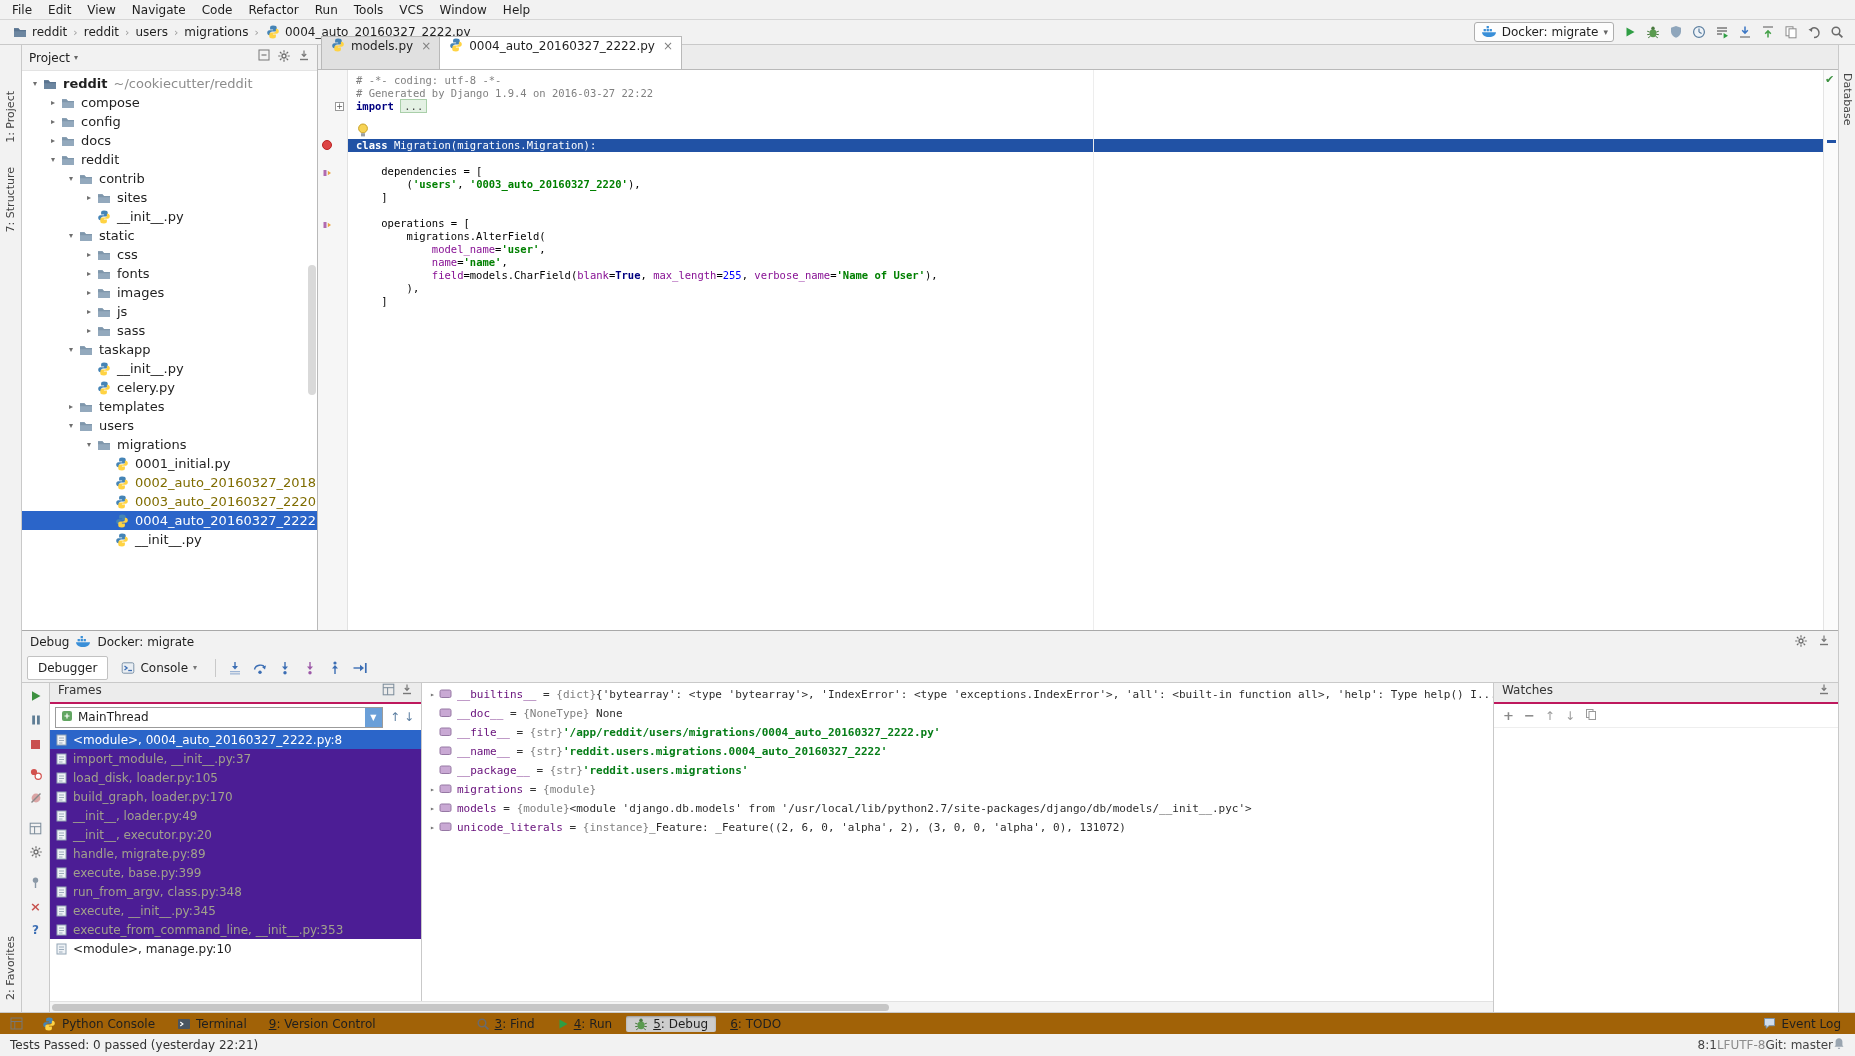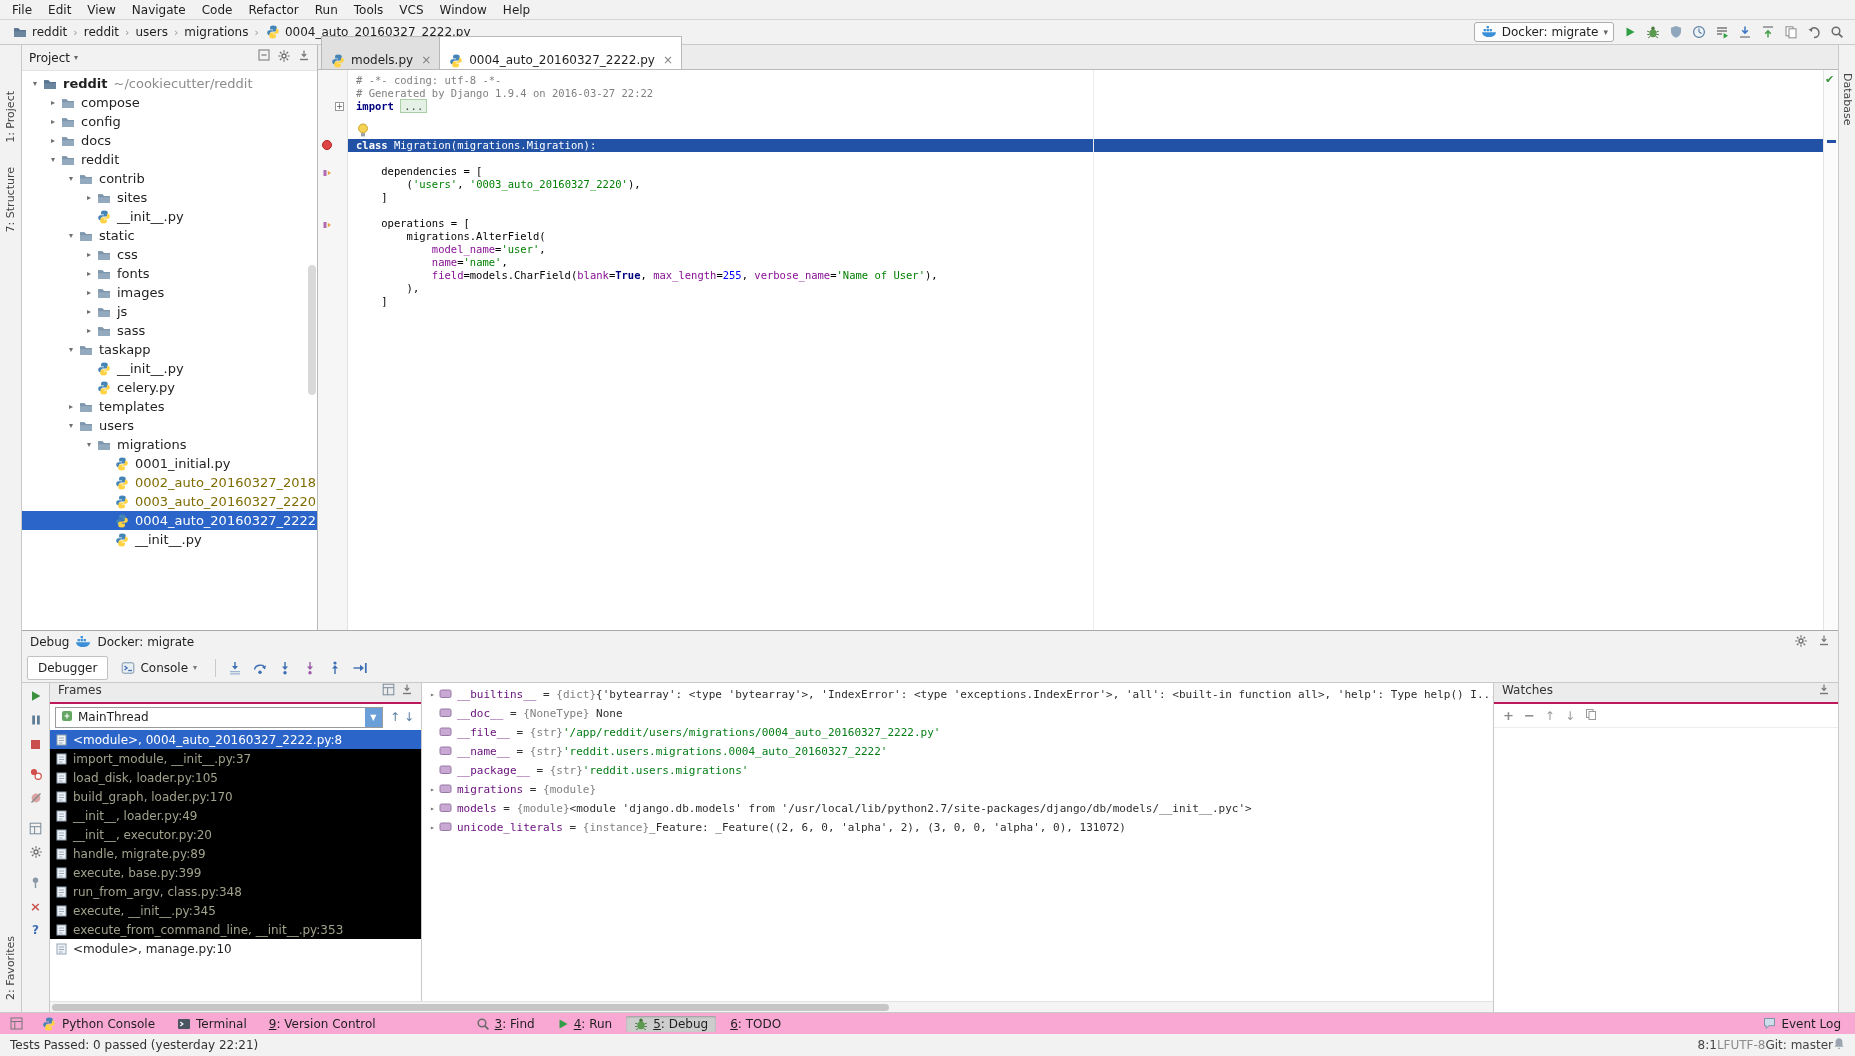--- a/index.html
+++ b/index.html
@@ -39,36 +39,36 @@
   .tree-row.selected{background:#2b65c9;color:#fff}
   .chev{width:14px;flex:none;text-align:center;color:#6e6e6e;font-size:8px}
   .t-icon{width:16px;height:16px;margin-right:5px;flex:none;display:inline-flex;align-items:center;justify-content:center}
   .t-label.bold{font-weight:bold}
   .t-label.unversioned{color:#7f6c00}
   .t-hint{color:#8c8c8c;margin-left:6px}
   .tree-scroll{position:absolute;right:1px;top:220px;width:8px;height:130px;background:#d9d9d9;border-radius:4px}
   
   .editor{flex:1;display:flex;flex-direction:column;min-width:0;background:#fff}
   .tabs{height:25px;flex:none;background:#ececec;display:flex;align-items:flex-end;border-bottom:1px solid #b9b9b9;padding-left:3px}
-  .tab{display:flex;align-items:flex-start;gap:5px;height:24px;padding:16px 8px;border:1px solid #b9b9b9;border-bottom:none;margin-right:-1px;background:#e0e0e0;font-size:12px;white-space:nowrap}
+  .tab{display:flex;align-items:flex-end;gap:5px;height:24px;padding:16px 8px;border:1px solid #b9b9b9;border-bottom:none;margin-right:-1px;background:#e0e0e0;font-size:12px;white-space:nowrap}
   .tab.active{background:#fff}
   .tab-close{color:#808080;font-size:12px;margin-left:3px}
   .editor-body{flex:1;display:flex;min-height:0;position:relative}
   .gutter{width:30px;flex:none;background:#f6f6f6;border-right:1px solid #e2e2e2;position:relative}
   .marker{position:absolute}
   .bp{width:10px;height:10px;border-radius:50%;background:#d44;border:1px solid #b22}
   .fold-plus{width:9px;height:9px;border:1px solid #999;background:#fff;color:#555;font-size:8px;line-height:7px;text-align:center}
   .code{flex:1;position:relative;overflow:hidden;font-family:"DejaVu Sans Mono","Liberation Mono",monospace;font-size:10.5px;line-height:13px;white-space:pre;padding-top:4px}
   .code::after{content:"";position:absolute;left:745px;top:0;bottom:0;border-left:1px solid #ededed}
   .code-line{height:13px;padding-left:8px}
   .code-line.exec{background:#2152a5}
   .code-line.exec span{color:#fff !important}
   .cm{color:#808080;}
   .kw{color:#000080;font-weight:bold}
-  .str{color:#008000;font-weight:normal}
+  .str{color:#008000;font-weight:bold}
   .num{color:#0000ff}
   .ka{color:#871094}
   .pl{color:#000}
   .fold{background:#e4f1e4;border:1px solid #a9cfa9;padding:0 3px;color:#444}
   .bulb{position:absolute;left:9px;top:53px;z-index:3}
   .stripe-col{width:15px;flex:none;background:#fbfbfb;border-left:1px solid #e4e4e4;position:relative}
   .insp-ok{position:absolute;top:3px;left:1px;color:#3d9140;font-size:11px}
   .stripe-mark{position:absolute;left:3px;width:9px;height:3px}
   
   .debug{flex:1;display:flex;flex-direction:column;min-height:0;border-top:1px solid #a9a9a9;background:#f2f2f2}
@@ -86,38 +86,38 @@
   .subpanel-header{height:21px;flex:none;background:#ececec;border-bottom:2px solid #be185d;display:flex;padding:0 8px;font-size:12px;color:#333}
   .subpanel-header .hdr-icons{margin-left:auto;display:flex;gap:6px;color:#888}
   .frames{width:372px;flex:none;border-right:1px solid #c9c9c9;display:flex;flex-direction:column;background:#fff}
   .thread-row{height:26px;flex:none;display:flex;align-items:center;gap:5px;padding:2px 5px;background:#fff}
   .thread-combo{flex:1;display:flex;align-items:center;gap:5px;height:21px;border:1px solid #9b9b9b;background:#fff;padding-left:5px;overflow:hidden}
   .thread-combo .cb-arrow{margin-left:auto;width:17px;height:100%;background:#6a9fd8;color:#fff;display:flex;align-items:center;justify-content:center;font-size:8px}
   .thread-nav{color:#5a7da0;font-size:12px;padding:0 2px}
   .frame-list{flex:1;overflow:hidden;font-size:12px}
   .frame-row{height:19px;display:flex;align-items:center;gap:6px;padding:0 6px;white-space:nowrap}
   .frame-row.selected{background:#2b65c9;color:#fff}
-  .frame-row.library{background:#000000;color:#a1a18c}
+  .frame-row.library{background:#4c1d95;color:#a1a18c}
   .vars{flex:1;display:flex;flex-direction:column;background:#fff;min-width:0}
   .var-list{flex:1;overflow:hidden;padding-top:2px;font-family:"DejaVu Sans Mono","Liberation Mono",monospace;font-size:11px}
   .var-row{height:19px;display:flex;align-items:center;padding:0 4px;white-space:nowrap;overflow:hidden}
   .var-expand{width:13px;flex:none;color:#777;font-size:8px;text-align:center}
   .var-icon{width:14px;flex:none;margin-right:4px}
   .var-name{color:#660e7a}
   .var-eq{color:#333;white-space:pre}
   .var-type{color:#808080}
   .var-value{color:#2d2d2d;white-space:pre}
   .var-value.str{color:#067d17}
   .watches{width:345px;flex:none;border-left:1px solid #c9c9c9;display:flex;flex-direction:column;background:#fff}
   .watch-toolbar{height:24px;flex:none;display:flex;align-items:center;gap:10px;padding:0 9px;color:#999;border-bottom:1px solid #eee}
   .watch-body{flex:1;display:flex;align-items:center;justify-content:center;color:#9a9a9a;font-size:13px}
   .hscroll{position:absolute;left:28px;bottom:0;right:345px;height:11px;background:#f4f4f4;border-top:1px solid #e2e2e2}
   .hscroll-thumb{position:absolute;left:2px;top:2px;height:7px;width:58%;background:#c6c6c6;border-radius:4px}
   
-  .bottombar{height:22px;flex:none;background:#f9a8d4;border-top:1px solid #c9c9c9;display:flex;align-items:center;padding:0 6px;gap:6px;font-size:12px}
+  .bottombar{height:22px;flex:none;background:#a16207;border-top:1px solid #c9c9c9;display:flex;align-items:center;padding:0 6px;gap:6px;font-size:12px}
   .bb-btn{display:flex;align-items:center;gap:5px;padding:1px 8px;border-radius:2px;white-space:nowrap}
   .bb-btn.active{background:#cdcdcd;box-shadow:inset 0 1px 2px rgba(0,0,0,.25)}
   .bb-btn u{text-decoration:underline}
   .bb-spacer{width:72px}
   .bb-right{margin-left:auto;display:flex;align-items:center;gap:6px}
   .statusbar{height:22px;flex:none;background:#f2f2f2;display:flex;align-items:center;padding:0 10px;font-size:12px;color:#333}
   .sb-right{margin-left:auto;display:flex;align-items:center;color:#444}
   .sb-dim{color:#8c8c8c}
 </style>
 </head>

